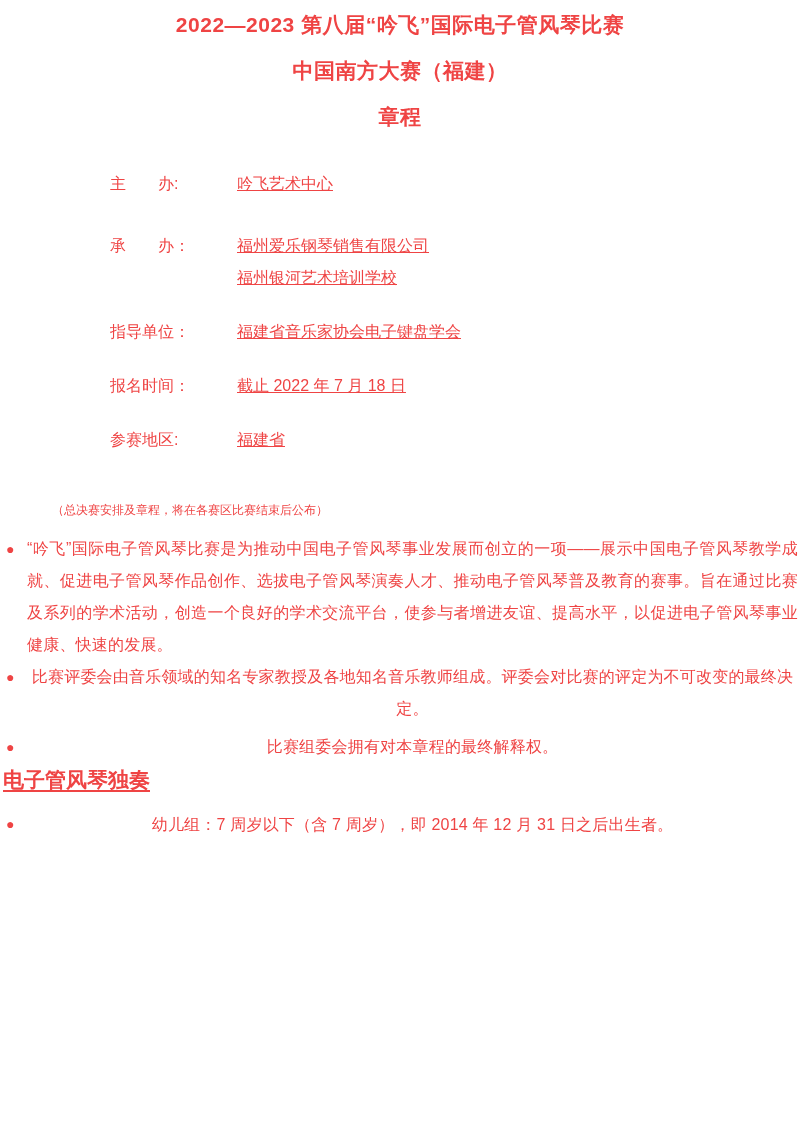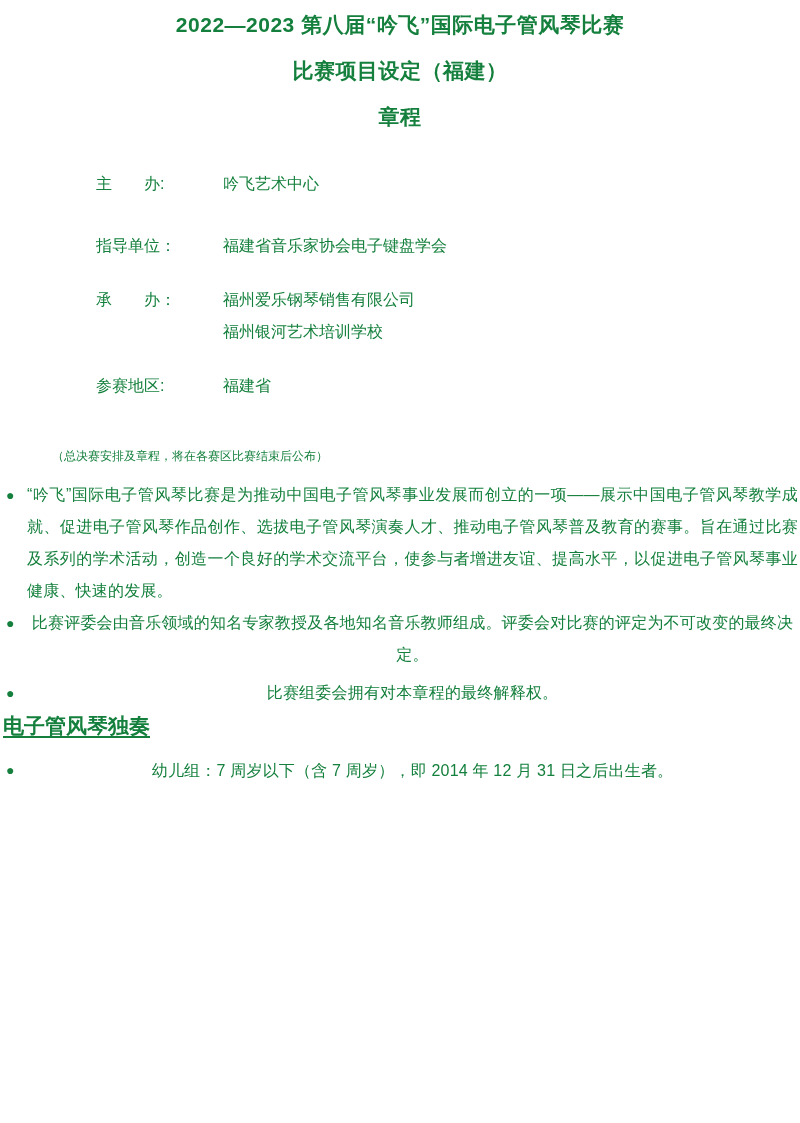--- a/index.html
+++ b/index.html
@@ -3,34 +3,34 @@
 <meta charset="utf-8">
 <style>
   * { margin: 0; padding: 0; box-sizing: border-box; }
   html, body { background: #ffffff; }
   .page {
     position: relative;
     width: 800px;
     height: 1123px;
     margin: 0 auto;
     background: #ffffff;
-    color: #15803d;
+    color: #ef4444;
     font-family: "Liberation Sans", sans-serif;
     overflow: hidden;
     padding-top: 2px;
   }
   .title-block { text-align: center; font-weight: bold; }
   .title-line { font-size: 21px; line-height: 46px; letter-spacing: 0.5px; }
 
   .info-section { margin-top: 28px; }
-  .info-row { display: flex; font-size: 16px; line-height: 32px; margin-bottom: 22px; }
+  .info-row { display: flex; font-size: 16px; line-height: 32px; margin-bottom: 22px; padding-left: 14px; }
   .info-row.gap-lg { margin-bottom: 30px; }
   .info-label { margin-left: 96px; width: 127px; flex: none; white-space: pre; }
   .info-values { flex: 1; }
-  .info-value { line-height: 32px; }
+  .info-value { line-height: 32px; text-decoration: underline; }
 
   .note-line { margin-top: 38px; margin-left: 52px; font-size: 12px; line-height: 32px; }
 
   .section-heading { font-size: 18px; font-weight: bold; line-height: 32px; margin-left: 3px; letter-spacing: 0.5px; }
   .purpose-heading { margin-top: 41px; }
 
   .bullet-list { margin-top: 7px; }
   .bullet-item { display: flex; font-size: 16px; line-height: 32px; }
   .bullet-item.gap-sm { margin-top: 6px; }
   .bullet-dot {
@@ -55,43 +55,49 @@
   .group-list .bullet-item { font-size: 16px; line-height: 31px; }
   .group-list .bullet-dot { line-height: 31px; }
 </style>
 </head>
 <body>
 
 <div class="page">
 
   <div class="title-block">
     <div class="title-line">2022—2023 第八届“吟飞”国际电子管风琴比赛</div>
-    <div class="title-line">比赛项目设定（福建）</div>
+    <div class="title-line">中国南方大赛（福建）</div>
     <div class="title-line">章程</div>
   </div>
 
   <div class="info-section">
     <div class="info-row gap-lg">
       <div class="info-label">主　　办:</div>
       <div class="info-values">
           <div class="info-value">吟飞艺术中心</div>
         </div>
     </div>
     <div class="info-row">
+      <div class="info-label">承　　办：</div>
+      <div class="info-values">
+        <div class="info-value">福州爱乐钢琴销售有限公司</div>
+        <div class="info-value">福州银河艺术培训学校</div>
+      </div>
+    </div>
+    <div class="info-row">
       <div class="info-label">指导单位：</div>
       <div class="info-values">
           <div class="info-value">福建省音乐家协会电子键盘学会</div>
         </div>
     </div>
     <div class="info-row">
-      <div class="info-label">承　　办：</div>
+      <div class="info-label">报名时间：</div>
       <div class="info-values">
-        <div class="info-value">福州爱乐钢琴销售有限公司</div>
-        <div class="info-value">福州银河艺术培训学校</div>
-      </div>
+          <div class="info-value">截止 2022 年 7 月 18 日</div>
+        </div>
     </div>
     <div class="info-row">
       <div class="info-label">参赛地区:</div>
       <div class="info-values">
           <div class="info-value">福建省</div>
         </div>
     </div>
   </div>
 
   <div class="note-line">（总决赛安排及章程，将在各赛区比赛结束后公布）</div>

